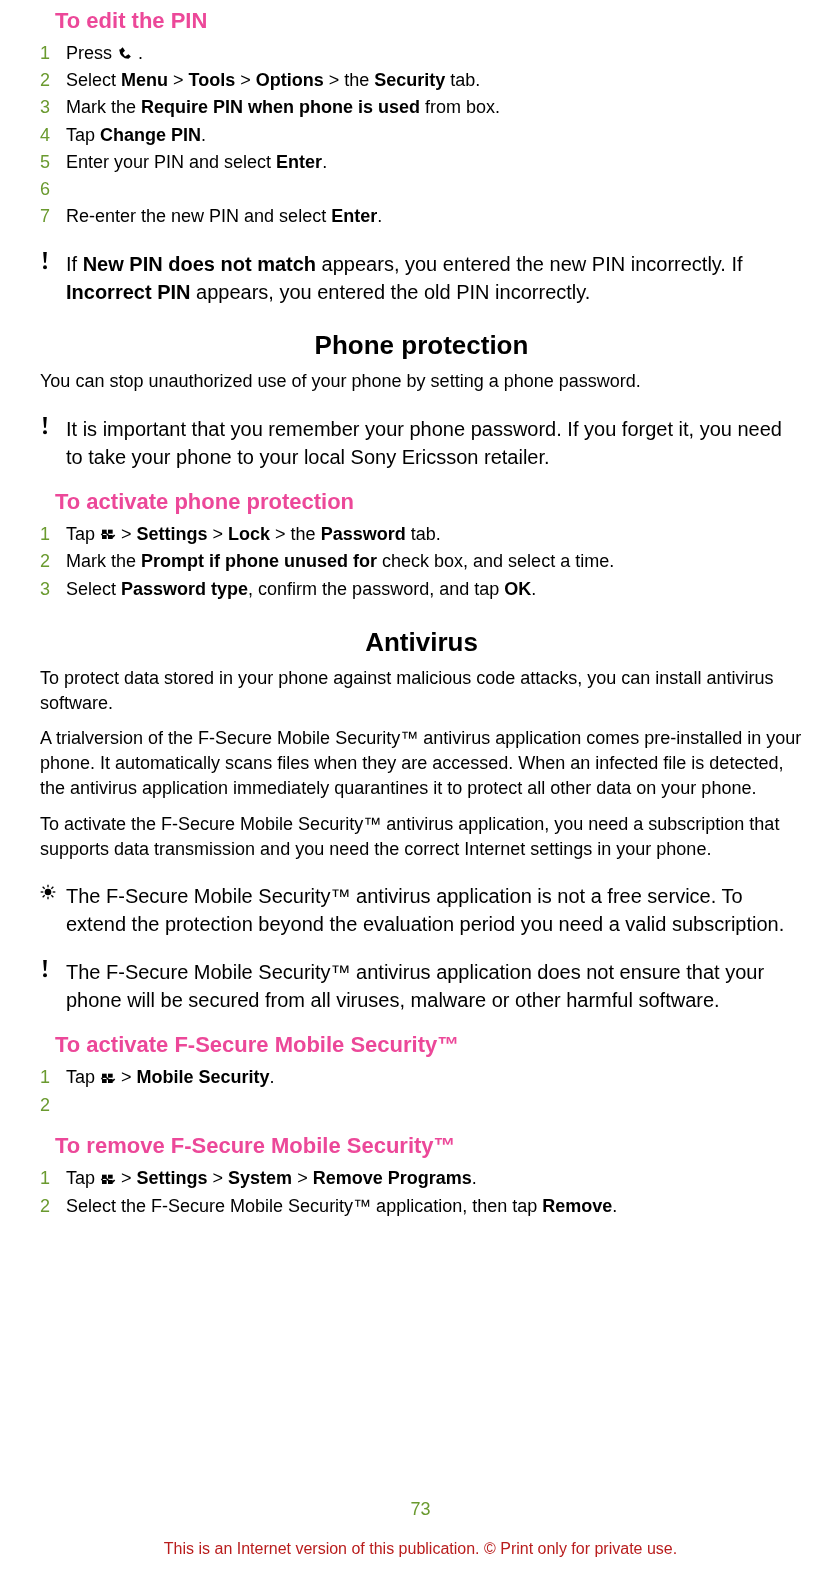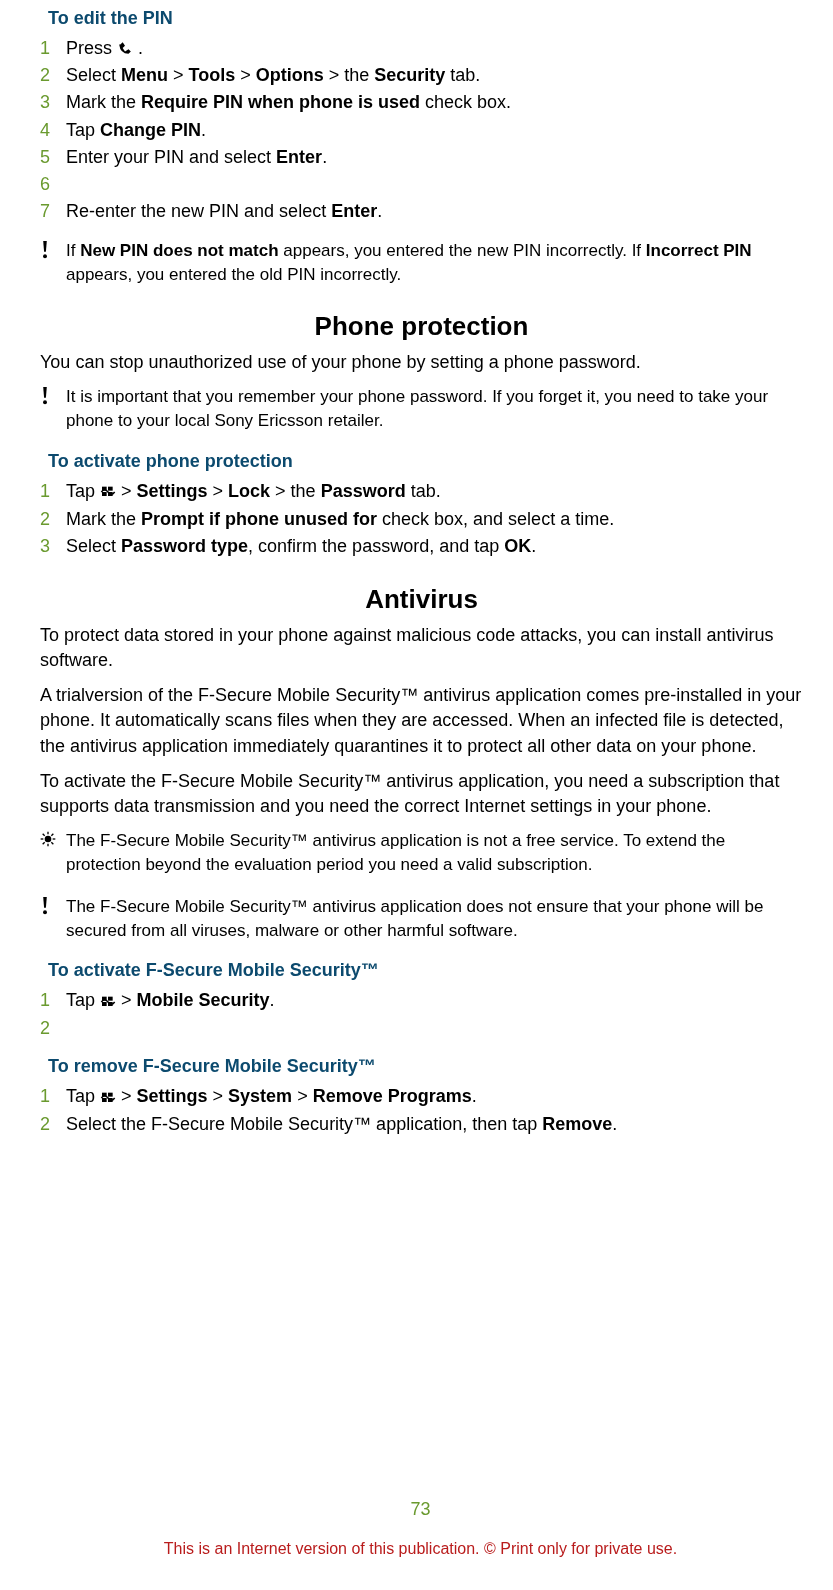--- a/index.html
+++ b/index.html
@@ -15,26 +15,26 @@
     min-height: 1590px;
     padding: 0 20px;
     box-sizing: border-box;
     position: relative;
   }
   .content {
     padding-left: 20px;
     padding-right: 10px;
   }
   .green-heading {
-    color: #0c4a6e;
+    color: #ec4899;
     font-weight: bold;
-    font-size: 18px;
+    font-size: 22px;
     margin-top: 8px;
     margin-bottom: 6px;
-    margin-left: 8px;
+    margin-left: 15px;
   }
   ol.steps {
     list-style: none;
     padding: 0;
     margin: 2px 0 14px 0;
   }
   ol.steps li {
     display: flex;
     font-size: 18px;
     line-height: 1.4;
@@ -46,22 +46,22 @@
     flex-shrink: 0;
     font-weight: normal;
     text-align: left;
   }
   ol.steps li .text {
     flex: 1;
   }
   .bold { font-weight: bold; }
   .note-row {
     display: flex;
-    margin: 4px 0 18px 0;
-    font-size: 17px;
+    margin: 20px 0 18px 0;
+    font-size: 20px;
     line-height: 1.4;
   }
   .note-row .icon {
     width: 26px;
     flex-shrink: 0;
     display: flex;
     align-items: flex-start;
     justify-content: flex-start;
     padding-top: 2px;
   }
@@ -137,21 +137,21 @@
       </li>
       <li>
         <span class="num">2</span>
         <span class="text">
           <span>Select </span><span class="bold">Menu</span><span> &gt; </span><span class="bold">Tools</span><span> &gt; </span><span class="bold">Options</span><span> &gt; the </span><span class="bold">Security</span><span> tab.</span>
         </span>
       </li>
       <li>
         <span class="num">3</span>
         <span class="text">
-          <span>Mark the </span><span class="bold">Require PIN when phone is used</span><span> check box.</span>
+          <span>Mark the </span><span class="bold">Require PIN when phone is used</span><span> from box.</span>
         </span>
       </li>
       <li>
         <span class="num">4</span>
         <span class="text">
           <span>Tap </span><span class="bold">Change PIN</span><span>.</span>
         </span>
       </li>
       <li>
         <span class="num">5</span>

